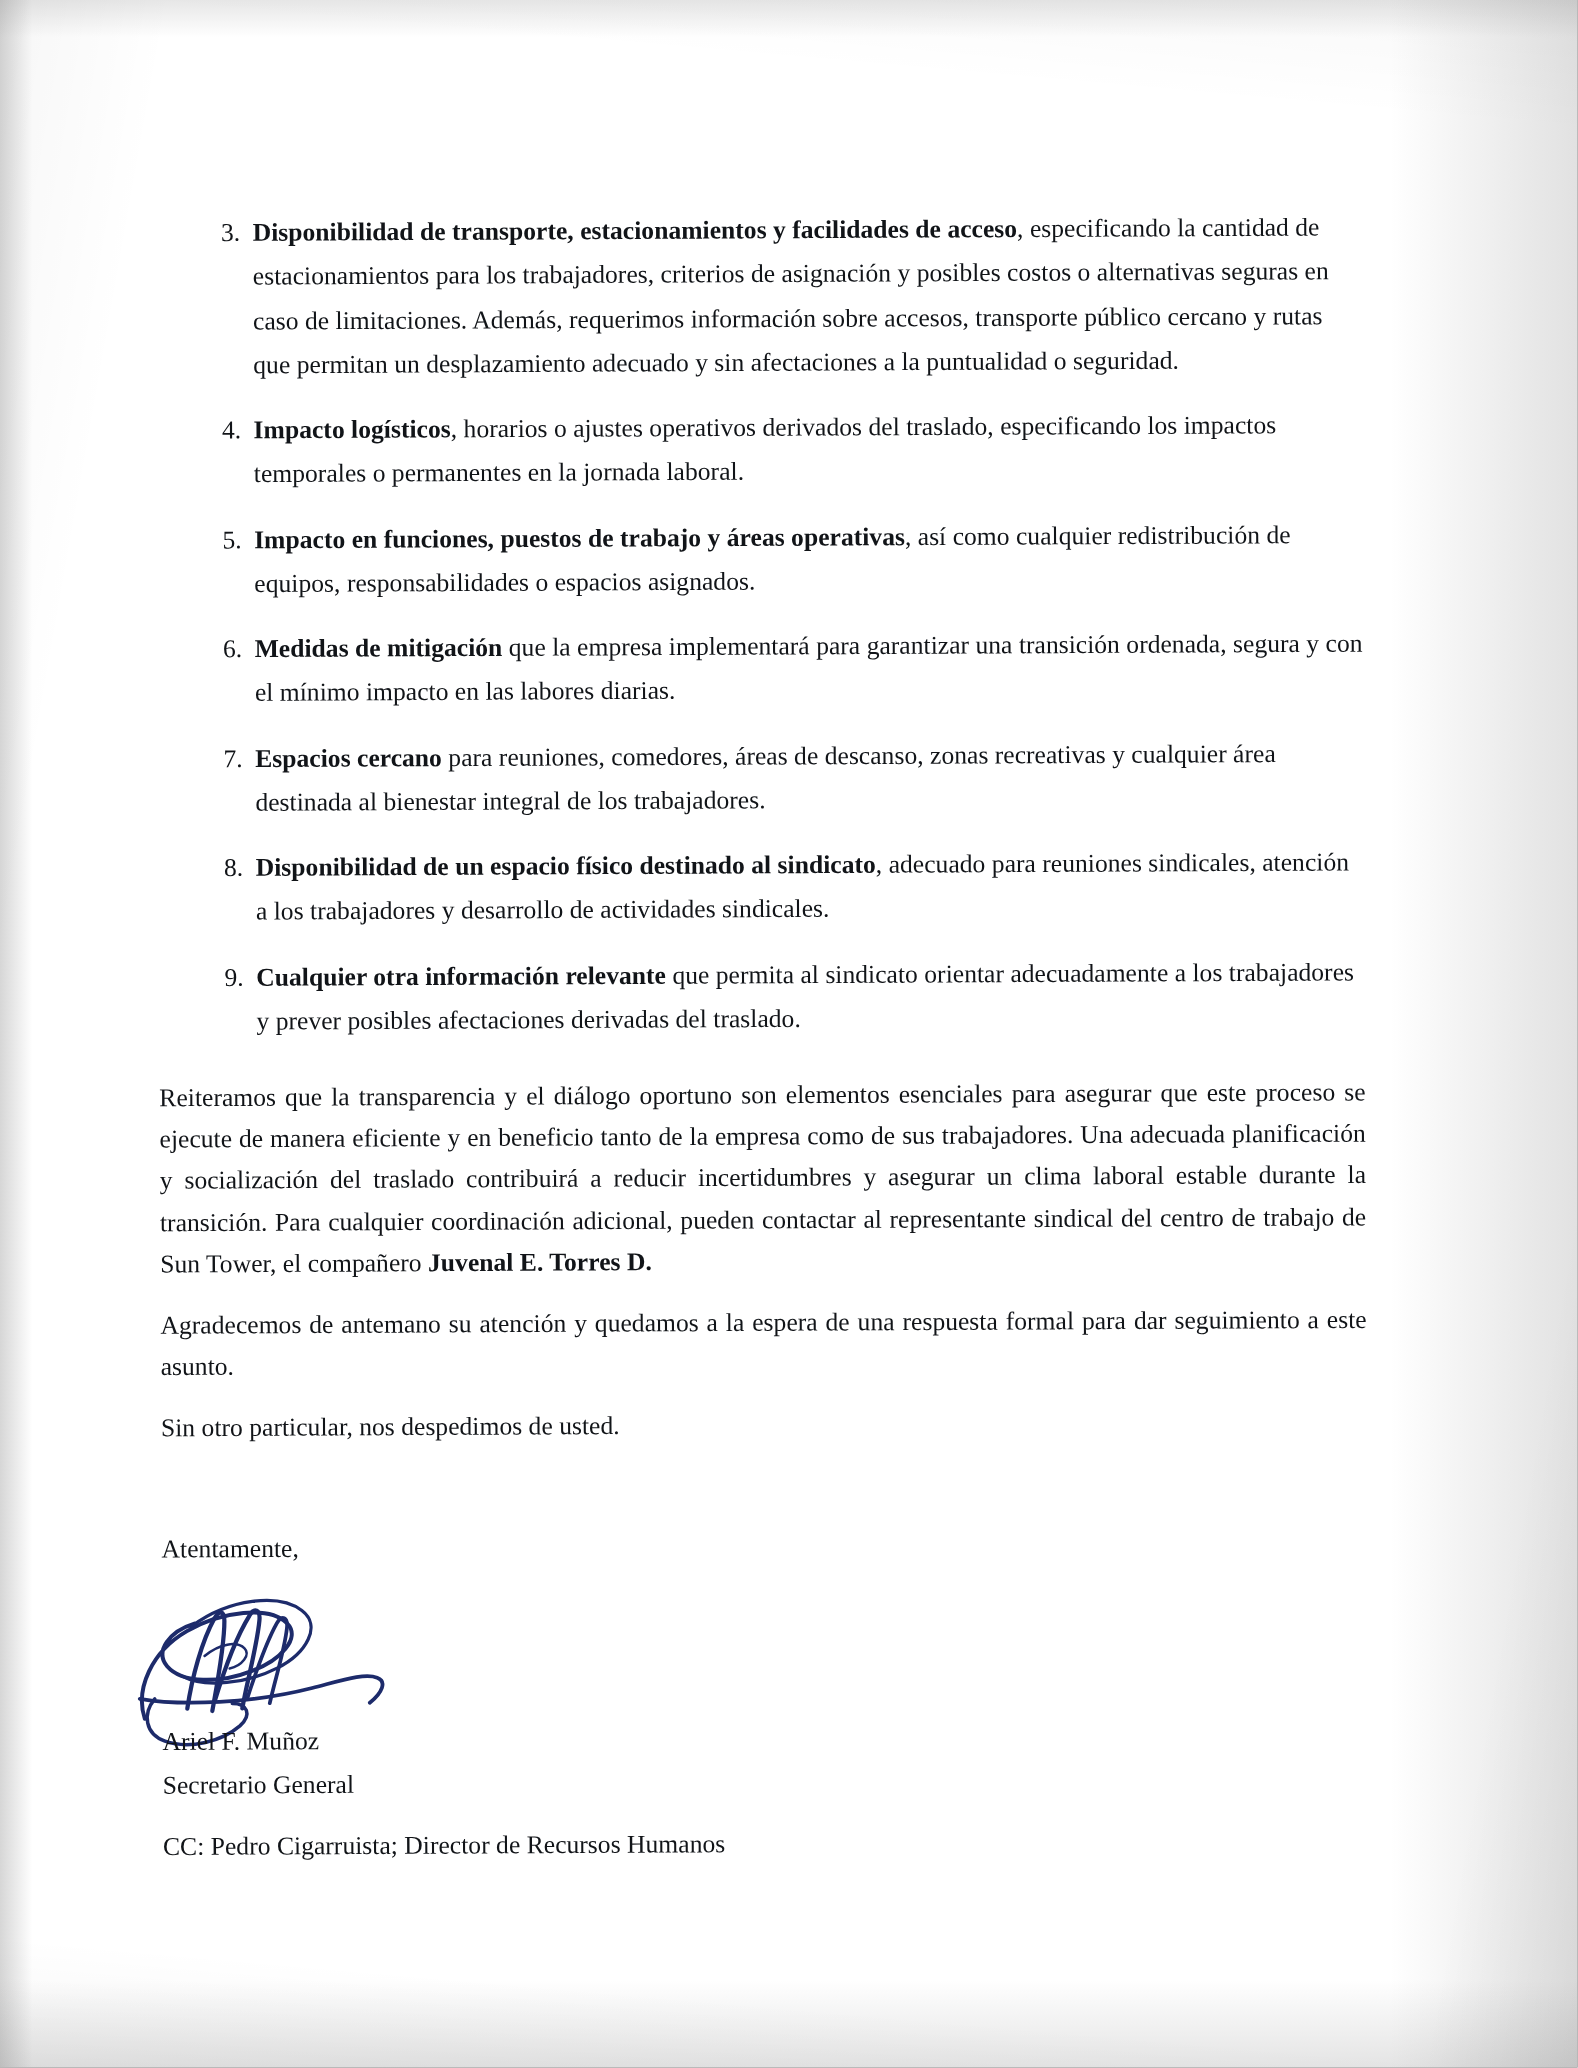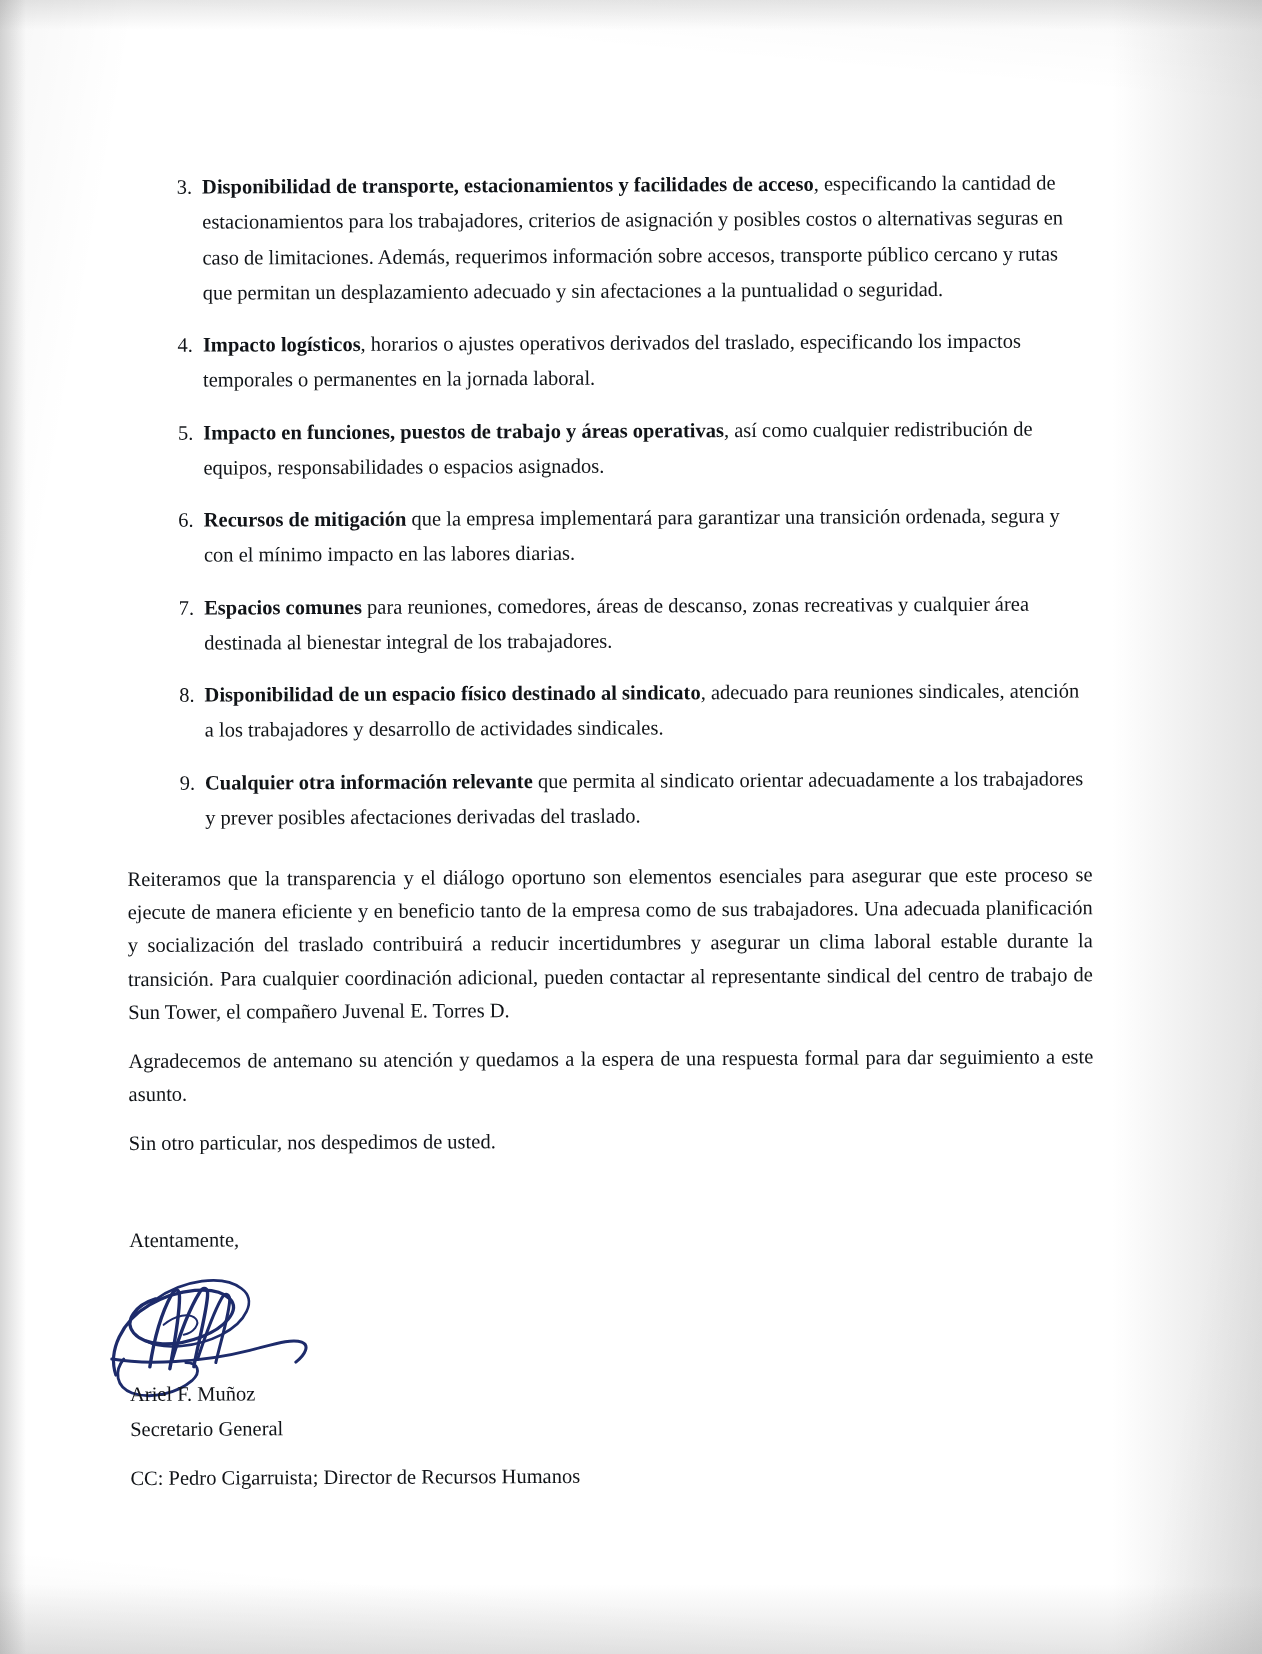--- a/index.html
+++ b/index.html
@@ -80,21 +80,21 @@
   
   p.body-par {
     margin: 0 0 16px 0;
     text-align: justify;
     text-justify: inter-word;
     line-height: 1.62;
   }
   p.body-par.last-ragged {
     text-align: left;
   }
-  p.body-par b { font-weight: normal; margin-top: 20px; }
+  p.body-par b { font-weight: bold; margin-top: 20px; }
 
   .gap-before-closing { height: 10px; }
 
   
   .sign-block {
     position: relative;
     margin-top: 64px;
   }
   .sign-salutation {
     margin: 0 0 6px 0;
@@ -158,26 +158,26 @@
         <span class="li-body"><b>Impacto logísticos</b><span>, horarios o ajustes operativos derivados del traslado, especificando los impactos temporales o permanentes en la jornada laboral.</span></span>
       </li>
 
       <li>
         <span class="marker">5.</span>
         <span class="li-body"><b>Impacto en funciones, puestos de trabajo y áreas operativas</b><span>, así como cualquier redistribución de equipos, responsabilidades o espacios asignados.</span></span>
       </li>
 
       <li>
         <span class="marker">6.</span>
-        <span class="li-body"><b>Recursos de mitigación</b><span> que la empresa implementará para garantizar una transición ordenada, segura y con el mínimo impacto en las labores diarias.</span></span>
+        <span class="li-body"><b>Medidas de mitigación</b><span> que la empresa implementará para garantizar una transición ordenada, segura y con el mínimo impacto en las labores diarias.</span></span>
       </li>
 
       <li>
         <span class="marker">7.</span>
-        <span class="li-body"><b>Espacios comunes</b><span> para reuniones, comedores, áreas de descanso, zonas recreativas y cualquier área destinada al bienestar integral de los trabajadores.</span></span>
+        <span class="li-body"><b>Espacios cercano</b><span> para reuniones, comedores, áreas de descanso, zonas recreativas y cualquier área destinada al bienestar integral de los trabajadores.</span></span>
       </li>
 
       <li>
         <span class="marker">8.</span>
         <span class="li-body"><b>Disponibilidad de un espacio físico destinado al sindicato</b><span>, adecuado para reuniones sindicales, atención a los trabajadores y desarrollo de actividades sindicales.</span></span>
       </li>
 
       <li>
         <span class="marker">9.</span>
         <span class="li-body"><b>Cualquier otra información relevante</b><span> que permita al sindicato orientar adecuadamente a los trabajadores y prever posibles afectaciones derivadas del traslado.</span></span>

